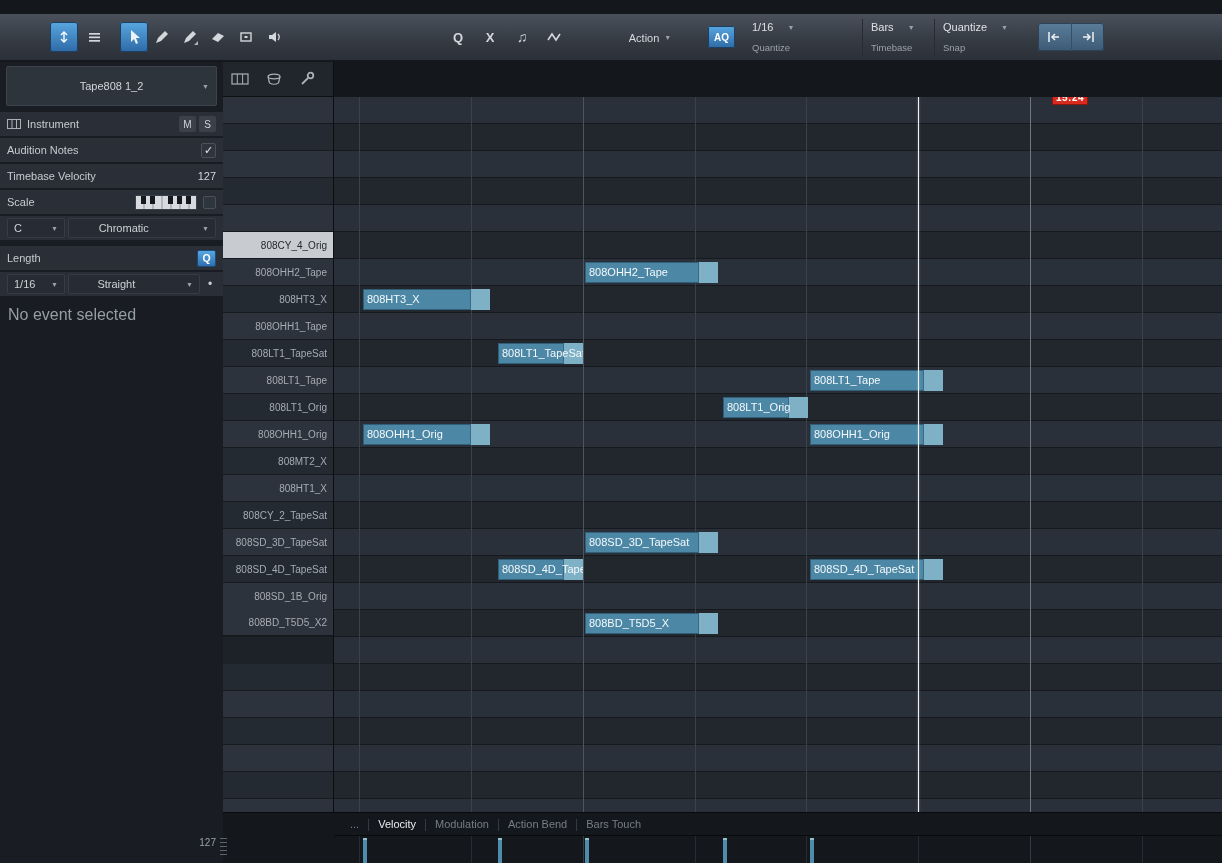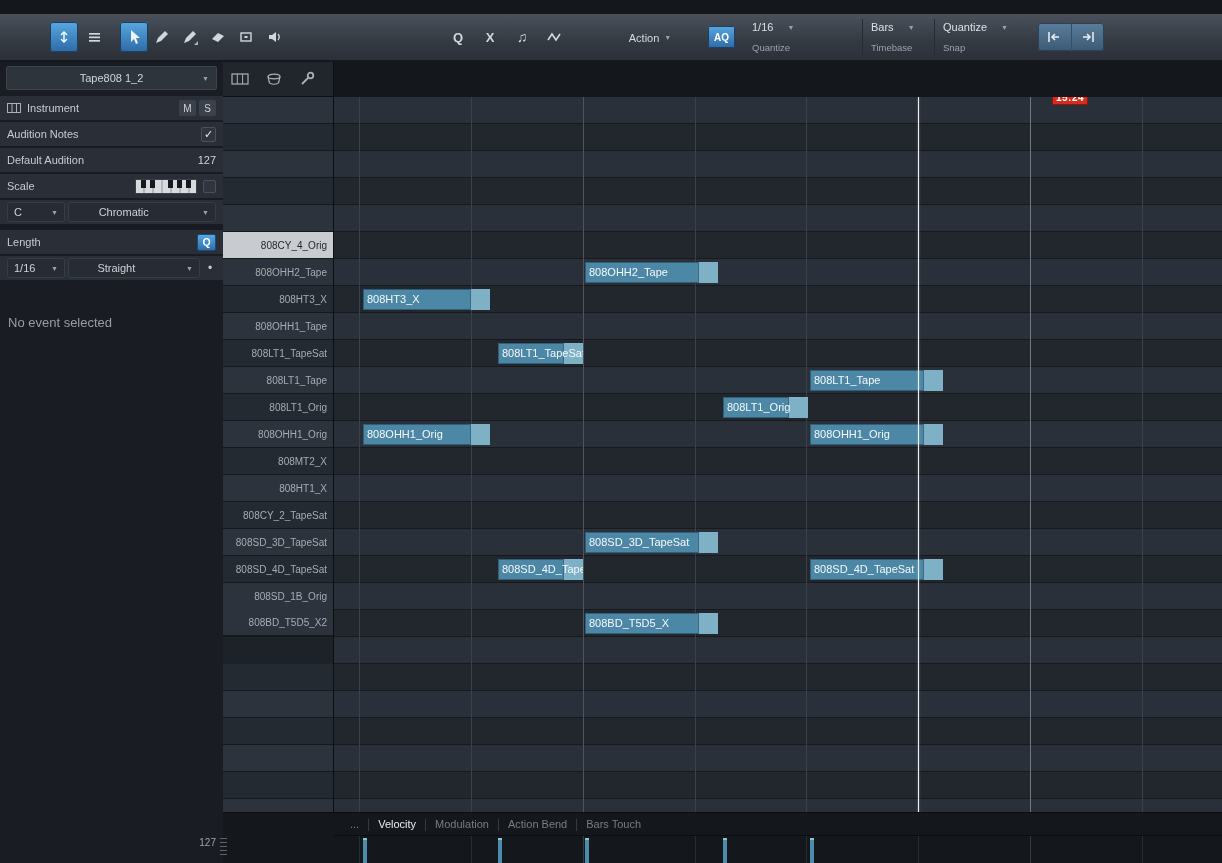--- a/index.html
+++ b/index.html
@@ -31,42 +31,42 @@
   .qcap { font-size:9.5px; color:#9aa1a8; padding-bottom:3px; }
   .qc1 { width:118px; } .qc2 { width:72px; } .qc3 { width:92px; }
   .nudgepanel { position:absolute; left:1038px; top:9px; width:66px; height:28px; border-radius:3px;
     background:linear-gradient(#5b7d99,#3f5possible 0) ; background:linear-gradient(#5b7d99,#3c5a76);
     box-shadow:inset 0 0 0 1px #2b4259; display:flex; }
   .nbtn { flex:1; display:flex; align-items:center; justify-content:center; }
   .nbtn + .nbtn { border-left:1px solid #33506b; }
 
   
   .inspector { position:absolute; left:0; top:62px; width:223px; height:801px; background:#191d23; padding-top:4px; }
-  .trackdd { position:relative; margin:0 6px 6px 6px; height:24px; background:#2e343c; border:1px solid #3c434c;
+  .trackdd { position:relative; margin:0 6px 6px 6px; height:40px; background:#2e343c; border:1px solid #3c434c;
     border-radius:2px; display:flex; align-items:center; justify-content:center; color:#d0d5da; font-size:11px; }
   .trackdd .caret { position:absolute; right:7px; }
   .irow { margin-top:2px; height:24px; background:#2a2f37; display:flex; align-items:center;
     padding:0 7px; font-size:11px; color:#c6cbd0; }
   .spacer { flex:1; }
   .msbox { width:17px; height:16px; margin-left:3px; background:#3a414a; border-radius:2px;
     display:flex; align-items:center; justify-content:center; font-size:10px; color:#ced3d8; }
   .cb { width:15px; height:15px; background:#2f353d; border:1px solid #4a515a; border-radius:2px;
     display:flex; align-items:center; justify-content:center; color:#e8ecef; font-size:11px; }
   .cb.small { width:13px; height:13px; margin-left:6px; }
   .qbtn-blue { width:19px; height:17px; background:linear-gradient(#56a8e4,#2e6fae); border:1px solid #1d4a74;
     border-radius:2px; color:#fff; font-size:10.5px; font-weight:bold;
     display:flex; align-items:center; justify-content:center; }
   .dd { display:flex; align-items:center; background:#272c34; border:1px solid #363d45; height:20px;
     border-radius:2px; padding:0 6px; font-size:11px; color:#ccd1d6; }
   .dd .caret { margin-left:auto; padding-left:6px; }
   .dd.root { width:58px; margin-right:3px; }
   .dd.grow1 { flex:1; }
   .dot-toggle { width:12px; text-align:center; color:#c6cbd0; margin-left:4px; font-size:12px; }
   .gap4 { height:4px; }
-  .status { margin-top:35px; padding-left:8px; font-size:13px; color:#979da4; }
+  .status { margin-top:10px; padding-left:8px; font-size:16px; color:#979da4; }
 
   
   .dheader { position:absolute; left:223px; top:62px; width:111px; height:35px; background:#21262d;
     border-bottom:1px solid #0e1114; border-right:1px solid #0c0f12; display:flex; align-items:center; gap:16px; padding-left:8px; }
   .ruler { position:absolute; left:334px; top:62px; width:888px; height:35px; background:#21262d;
     border-bottom:1px solid #0e1114; }
   .rmark { position:absolute; top:5px; transform:translateX(-50%); font-size:11px; color:#c6cbd0; }
   .rtick { position:absolute; bottom:0; width:1px; height:6px; background:#5a6169; }
   .rtick.beat, .rtick.bar { height:10px; background:#8a9199; }
 
@@ -285,21 +285,21 @@
 
     <div class="irow">
       <span>Audition Notes</span>
       <span class="spacer"></span>
       <span class="cb">
         <span>✓</span>
       </span>
     </div>
 
     <div class="irow">
-      <span>Default Audition</span>
+      <span>Timebase Velocity</span>
       <span class="spacer"></span>
       <span style="color:#d0d5da;">127</span>
     </div>
 
     <div class="irow">
       <span>Scale</span>
       <span class="spacer"></span>
       <span>
         <svg width="62" height="15">
             <rect x="0" y="0" width="62" height="15" fill="#d7dade"></rect>

